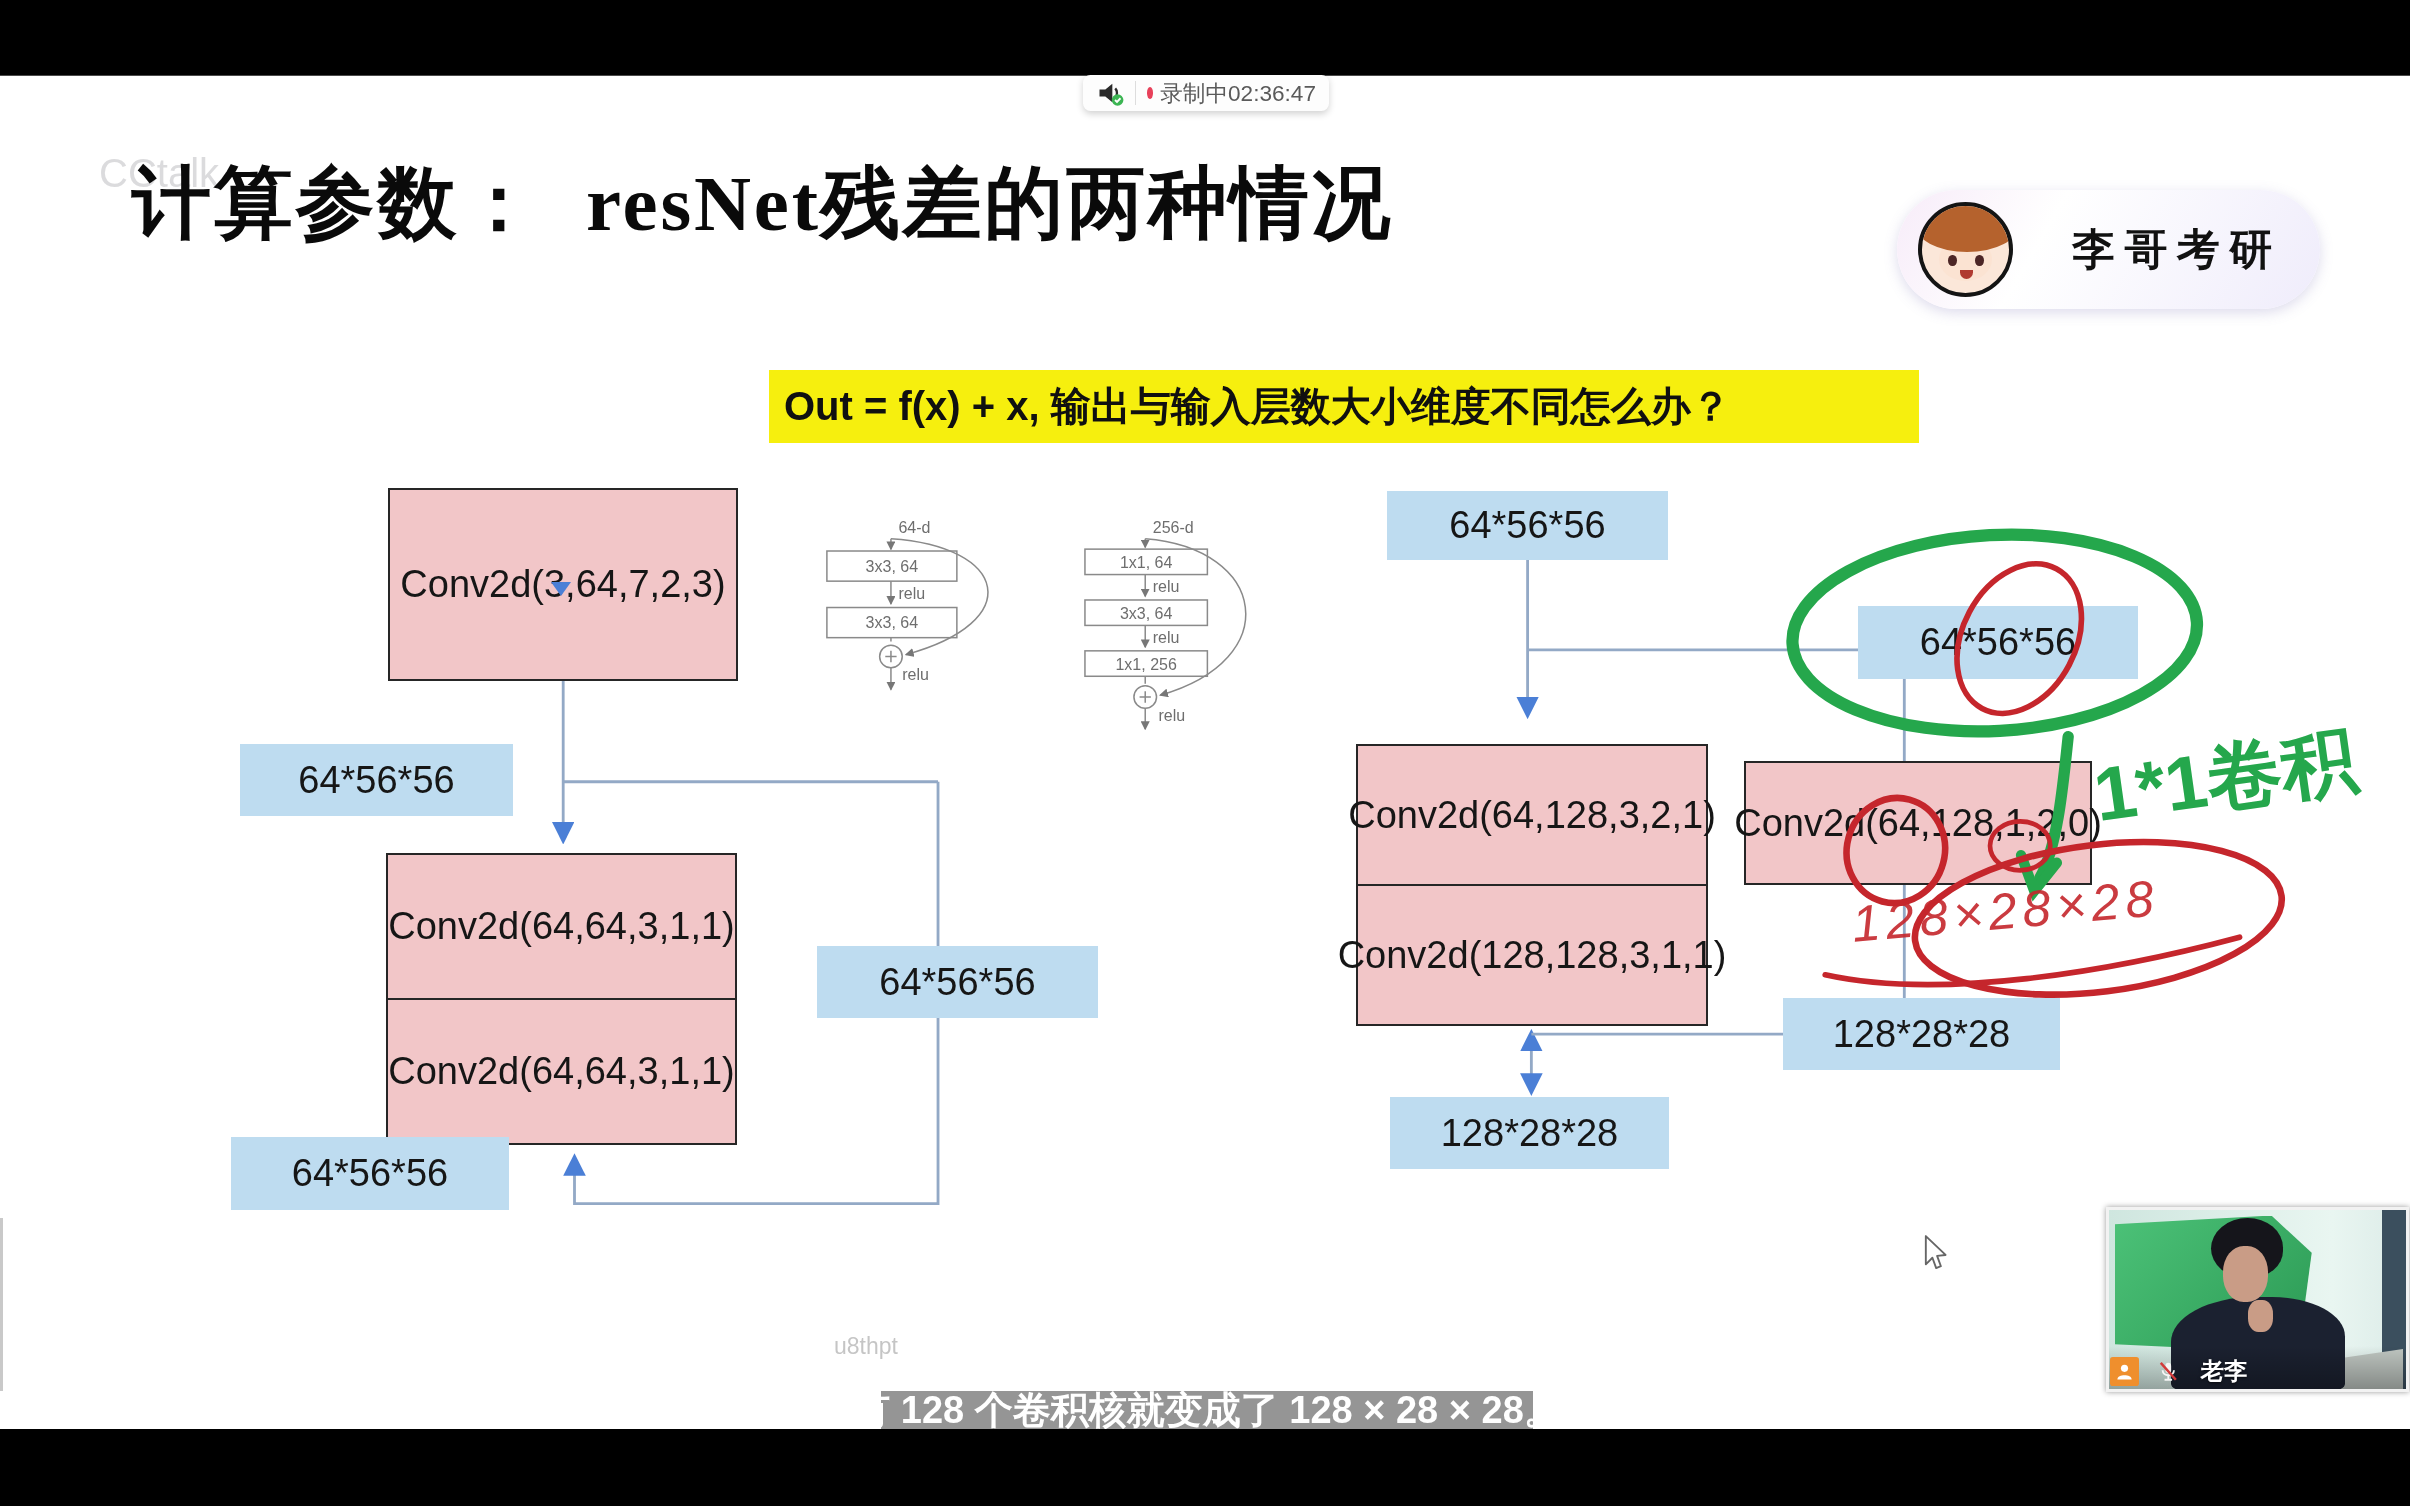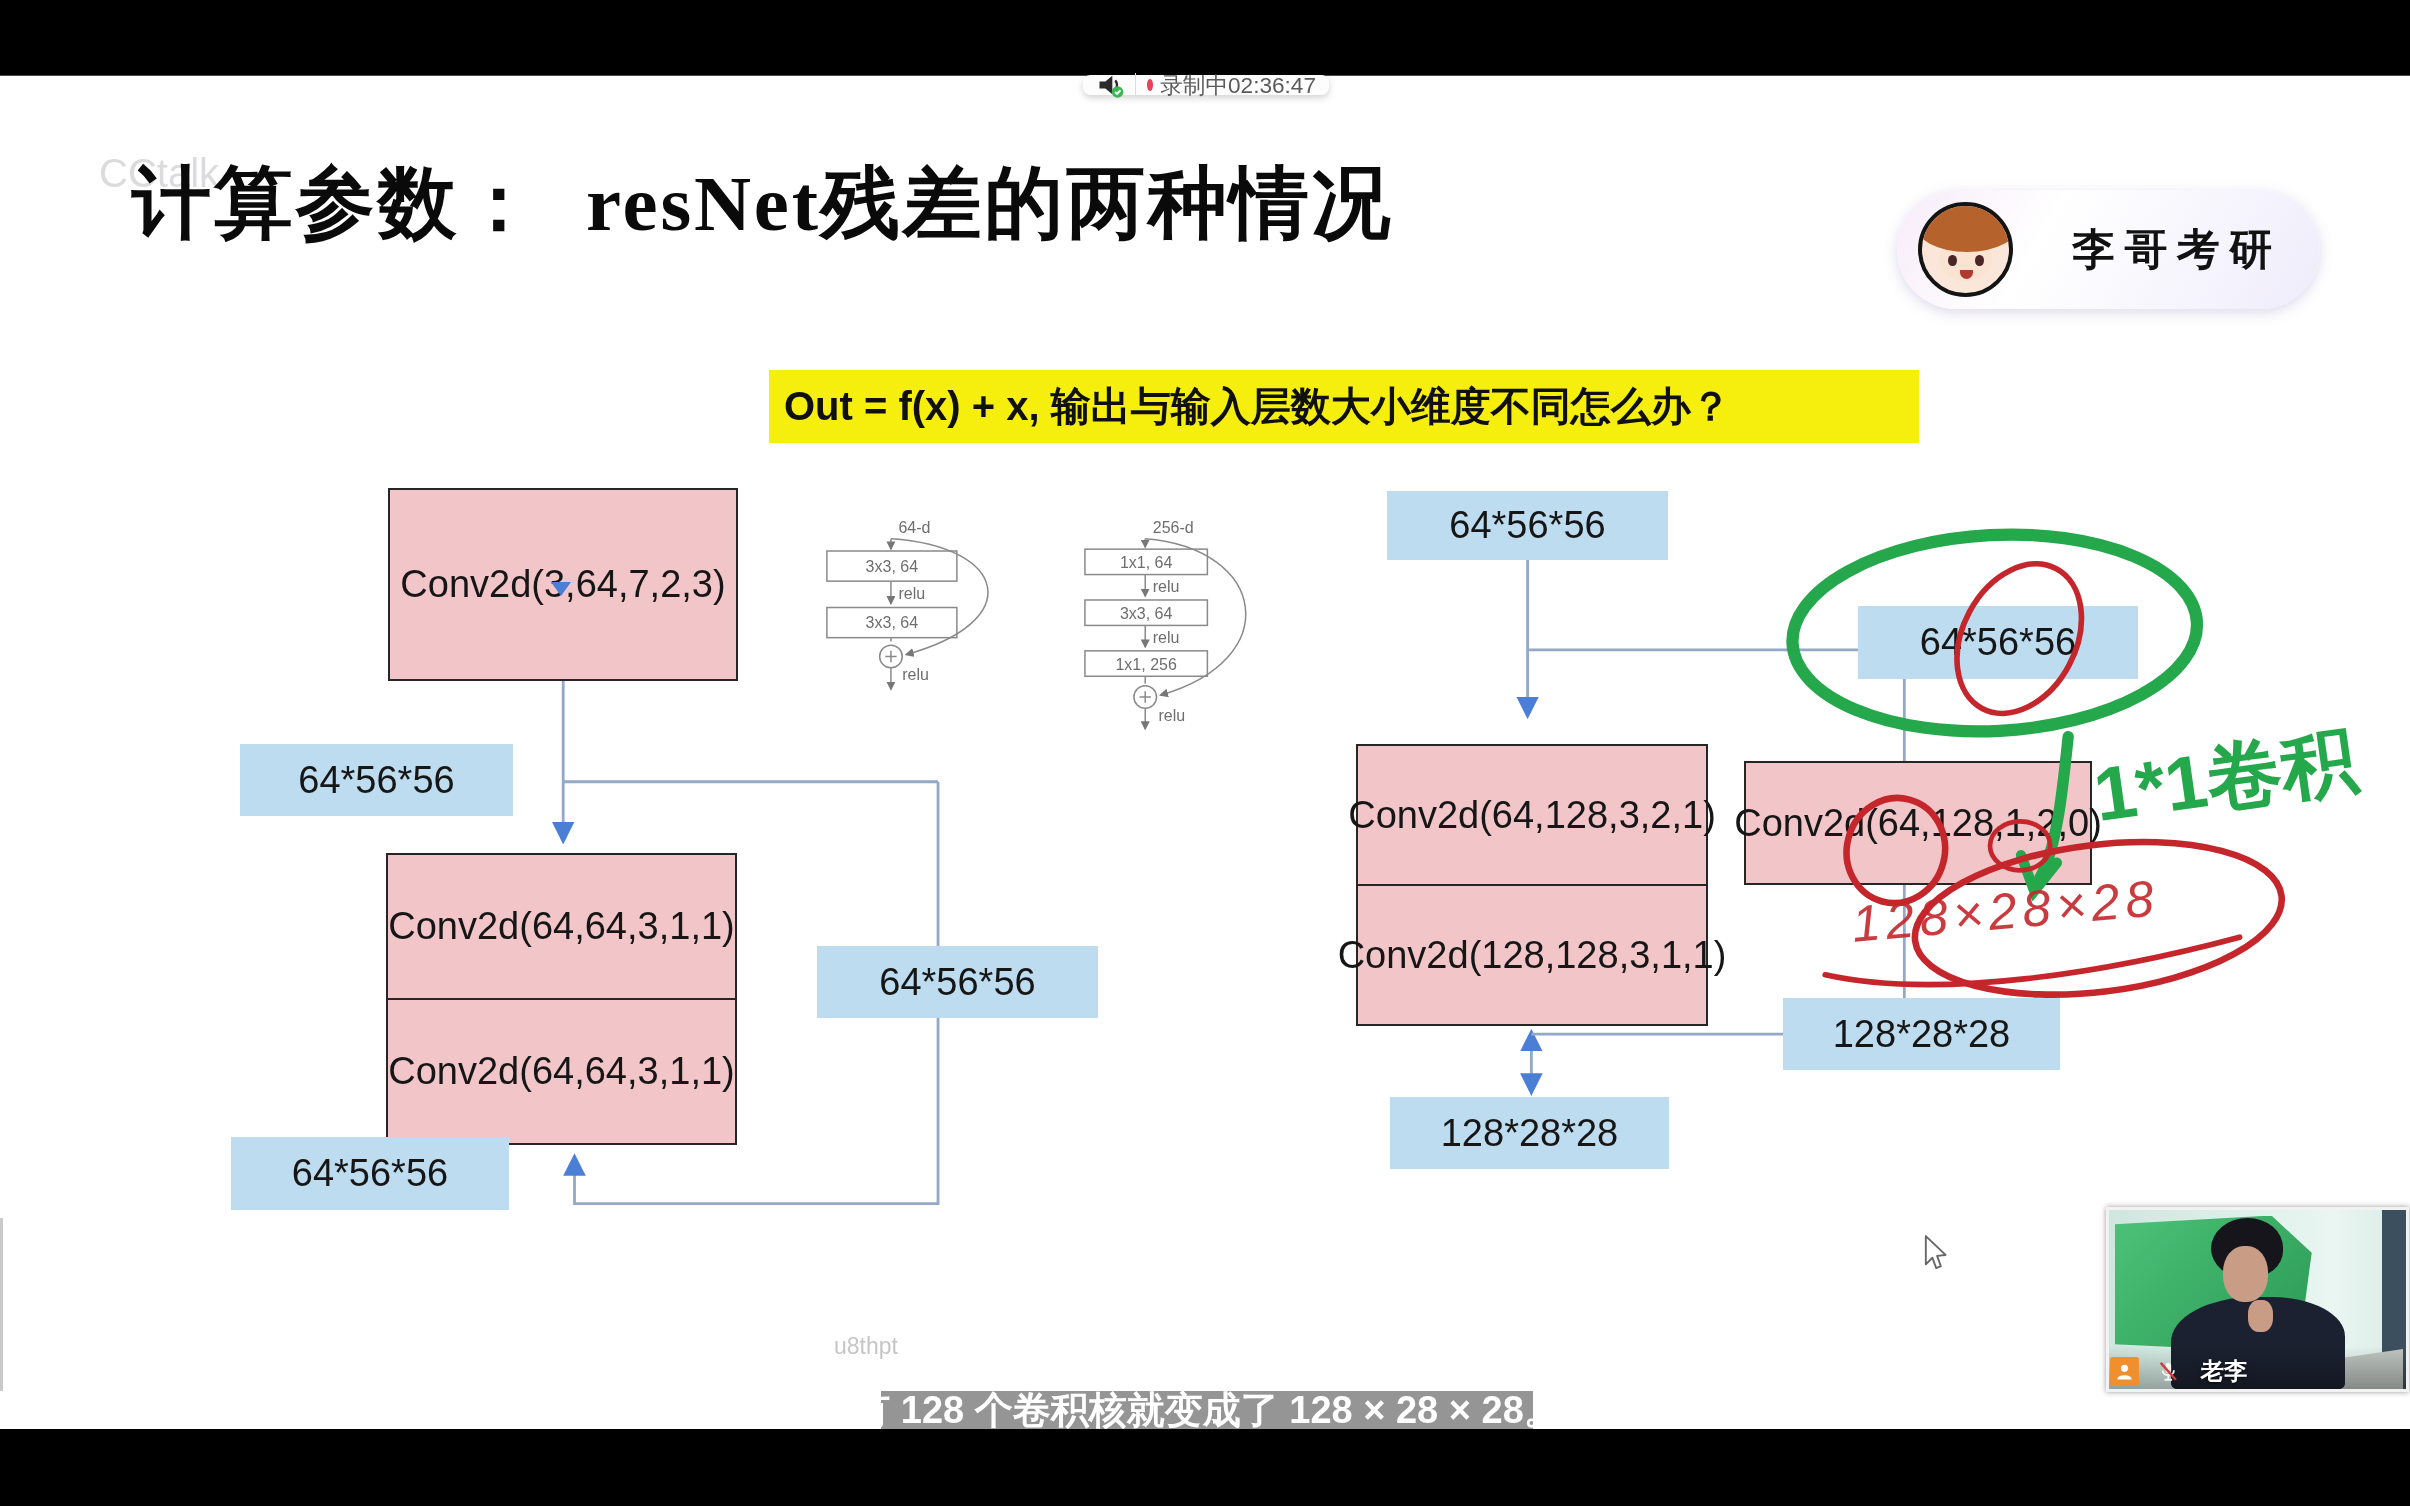--- a/index.html
+++ b/index.html
@@ -2,21 +2,21 @@
 <html style="font-size:15px"><head>
 <meta charset="utf-8">
 <style>
   html,body{margin:0;padding:0;background:#111;}
   #stage{position:relative;width:2411px;height:1507px;background:#ffffff;overflow:hidden;
          font-family:"Liberation Sans","DejaVu Sans",sans-serif;}
   .abs{position:absolute;}
   .bar{background:#000;}
   
   .rec-pill{display:flex;align-items:center;background:#fdfdfd;border-radius:7.5px;
-            box-shadow:0 2.8px 7.5px rgba(0,0,0,.18);padding:0 13px;height:20px;}
+            box-shadow:0 2.8px 7.5px rgba(0,0,0,.18);padding:0 13px;height:36px;}
   .rec-divider{width:0.9px;height:24.5px;background:#ddd;margin:0 11.3px;}
   .rec-dot{width:11.3px;height:11.3px;border-radius:50%;background:#e8415a;margin-right:7.5px;}
   .rec-text{font-size:22.6px;color:#5a5a5a;white-space:nowrap;}
   
   .badge{display:flex;align-items:center;border-radius:66px;
          background:linear-gradient(120deg,#f7ecf9 0%,#ffffff 35%,#efecfb 100%);
          box-shadow:0 3.8px 13px rgba(120,110,180,.25);}
   .avatar{width:87px;height:87px;border-radius:50%;border:4.7px solid #141414;margin-left:21px;
           background:#fbe7d9;overflow:hidden;position:relative;flex:none;}
   .avatar .hair{position:absolute;left:-7.5px;top:-9.4px;width:104px;height:55px;border-radius:50%;background:#b5622d;}

